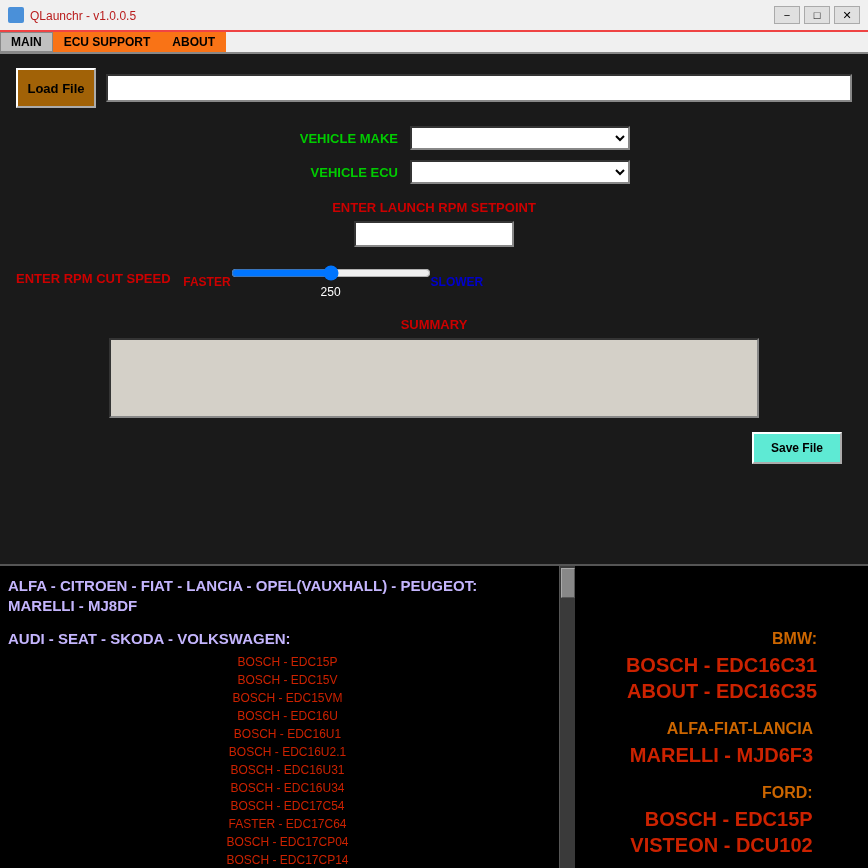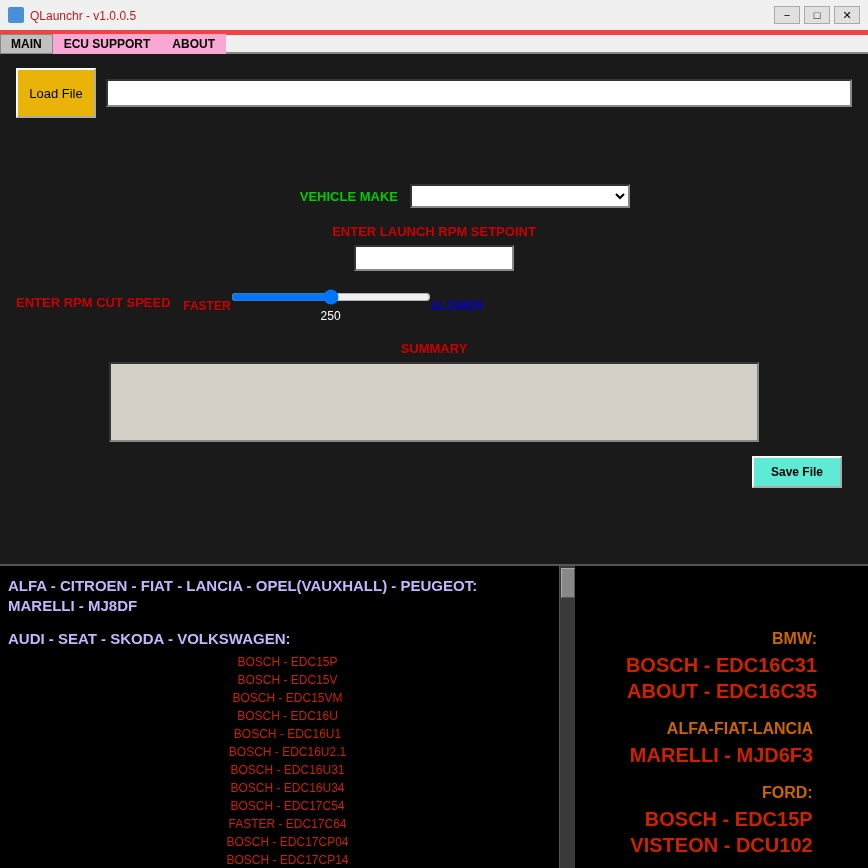--- a/index.html
+++ b/index.html
@@ -51,30 +51,30 @@
     .title-bar-btn.close {
       background: #e0e0e0;
     }
 
     
     .menu-bar {
       background: #f0f0f0;
       height: 24px;
       display: flex;
       align-items: center;
-      border-top: 5px solid #ef4444;
+      border-top: 2px solid #ef4444;
       border-bottom: 2px solid #888;
     }
     .menu-item {
       padding: 2px 10px;
       font-size: 12px;
       font-weight: bold;
       color: #000;
       cursor: pointer;
-      background: #f9a8d4;
+      background: #f97316;
       border: 1px solid transparent;
     }
     .menu-item.active {
       background: #c0c0c0;
       border: 1px solid #888;
     }
 
     
     .main-panel {
       background: #1a1a1a;
@@ -85,25 +85,25 @@
 
     
     .load-row {
       display: flex;
       align-items: center;
       gap: 10px;
       margin-bottom: 18px;
     }
     .load-btn {
       width: 80px;
-      height: 50px;
-      background: #eab308;
+      height: 40px;
+      background: #a16207;
       border: 2px outset #fff;
       font-size: 13px;
-      font-weight: normal;
+      font-weight: bold;
       color: #000;
       cursor: pointer;
     }
     .file-path-input {
       flex: 1;
       height: 28px;
       background: #fff;
       border: 2px inset #888;
       padding: 2px 4px;
       font-size: 12px;
@@ -115,21 +115,20 @@
       display: flex;
       flex-direction: column;
       align-items: center;
       gap: 10px;
       margin-bottom: 16px;
     }
     .form-row {
       display: flex;
       align-items: center;
       gap: 12px;
-      margin-top: 48px;
     }
     .form-label {
       color: #00cc00;
       font-size: 13px;
       font-weight: bold;
       width: 160px;
       text-align: right;
     }
     .form-select {
       width: 220px;
@@ -329,20 +328,26 @@
 <div class="main-panel">
 
   <div class="load-row">
     <button class="load-btn">Load File</button>
     <input class="file-path-input" type="text" value="" style="">
   </div>
 
   <div class="form-section">
     <div class="form-row">
       <span class="form-label">VEHICLE MAKE</span>
+      <select class="form-select">
+        <option value=""></option>
+      </select>
+    </div>
+    <div class="form-row">
+      <span class="form-label">VEHICLE ECU</span>
       <select class="form-select">
         <option value=""></option>
       </select>
     </div>
   </div>
 
   <div class="rpm-section">
     <span class="rpm-label">ENTER LAUNCH RPM SETPOINT</span>
     <input class="rpm-input" type="text" style="">
   </div>

